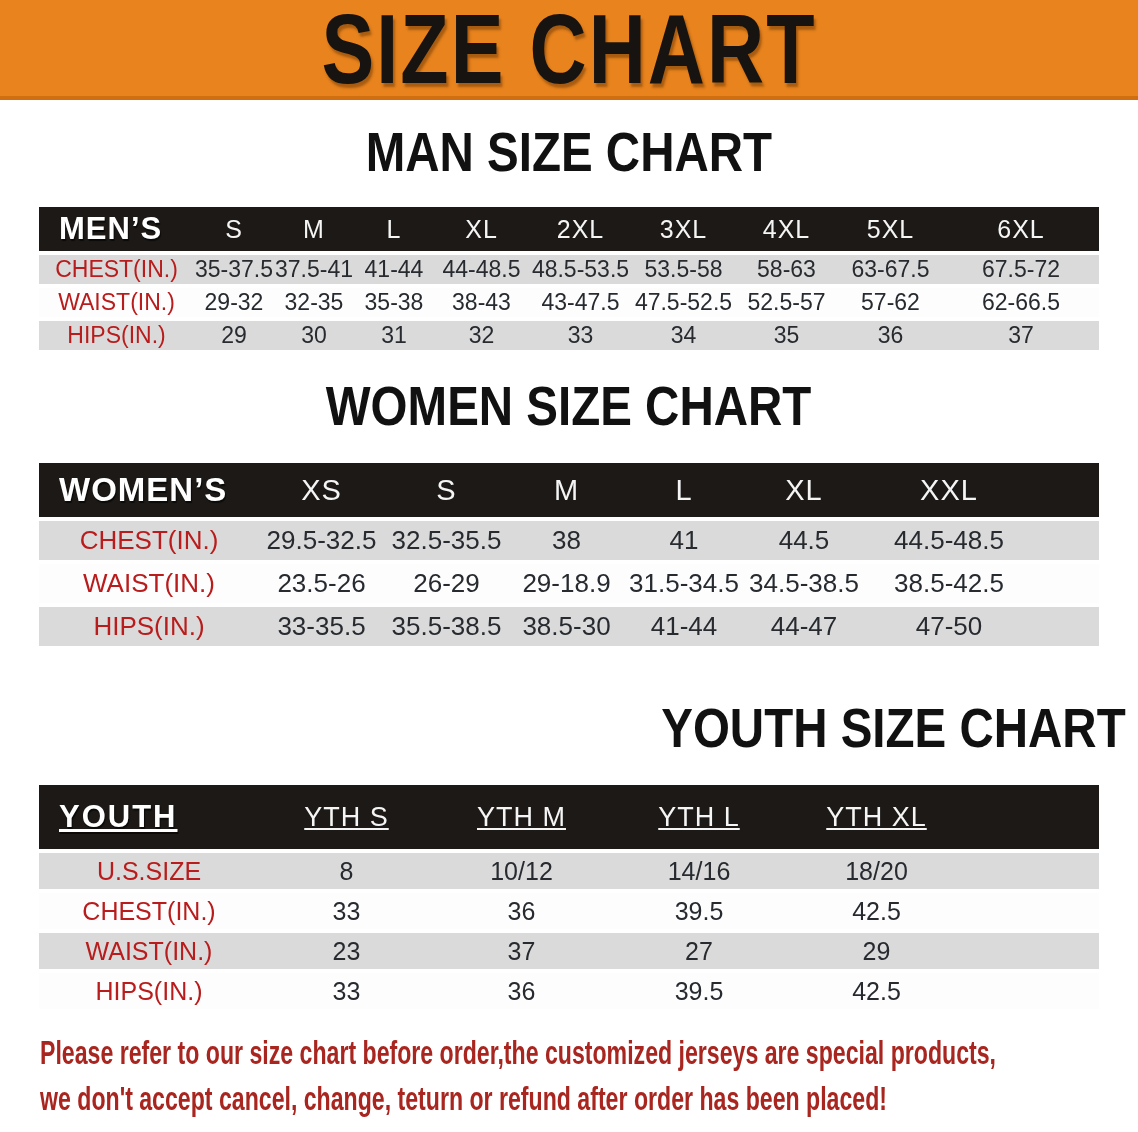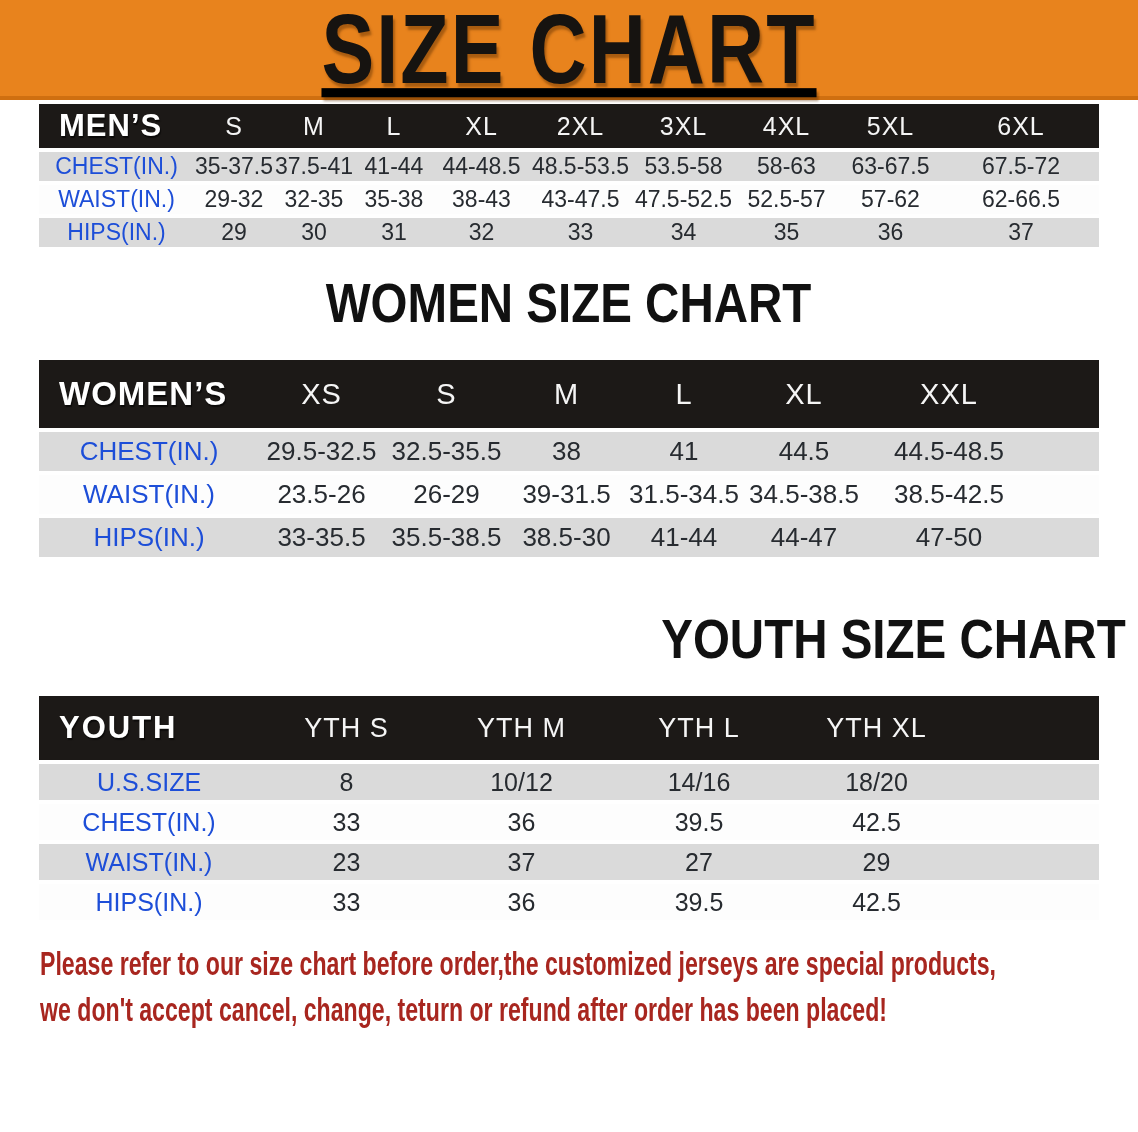--- a/index.html
+++ b/index.html
@@ -3,21 +3,21 @@
 <meta charset="utf-8">
 <style>
   html,body { margin:0; padding:0; }
   body {
     width:1138px; height:1132px; background:#ffffff; overflow:hidden;
     font-family:"Liberation Sans","DejaVu Sans",sans-serif;
   }
   
   .banner {
     height:96px; background:#e8831d; border-bottom:4px solid #cf6f10;
-    display:flex; align-items:center; justify-content:center;text-decoration:underline;
+    display:flex; align-items:center; justify-content:center;
   }
   .banner-title {
     display:inline-block; font-size:76px; font-weight:bold; color:#161310;
     letter-spacing:2px; white-space:nowrap; transform:scale(1.04,1.30);
     text-shadow:2px 3px 2px rgba(90,45,0,0.45);
   }
   
   .section-title { text-align:center; margin:0; line-height:56px; }
   .section-title > span {
     display:inline-block; font-size:50px; font-weight:bold; color:#111111;
@@ -34,50 +34,53 @@
   .size-table th, .size-table td {
     text-align:center; vertical-align:middle; padding:0; overflow:hidden; white-space:nowrap;
   }
   .size-table thead th { background:#1c1917; color:#f5f5f5; font-weight:normal; }
   .size-table .corner {
     text-align:left; padding-left:20px; font-weight:bold; color:#ffffff;
     letter-spacing:1px; text-shadow:1px 2px 1px rgba(0,0,0,0.6);margin-left:9px;
   }
   tr.g td { background:#dadada; }
   tr.w td { background:#fdfdfd; }
-  .rl { color:#1d4ed8; }
+  .rl { color:#b91c1c; }
   td  { color:#272b30; }
   
   .men thead th { height:44px; font-size:25px; letter-spacing:1px; }
   .men .corner  { font-size:31px; }
   .men tbody td { height:29px; font-size:23px; }
   
-  .women thead th { height:68px; font-size:29px; letter-spacing:1px; }
+  .women thead th { height:54px; font-size:29px; letter-spacing:1px; }
   .women .corner  { font-size:33px; }
   .women tbody td { height:39px; font-size:26px; }
   
-  .youth thead th { height:64px; font-size:27px; letter-spacing:1px; }
+  .youth thead th { height:64px; font-size:27px; letter-spacing:1px;text-decoration:underline; }
   .youth .corner  { font-size:31px; letter-spacing:2px; }
   .youth tbody td { height:36px; font-size:25px; }
   
   .disclaimer { margin:16px 0 0 40px; color:#a8261f; font-size:34px; line-height:1.36; font-weight:bold; }
   .disclaimer .line { white-space:nowrap; }
   .disclaimer .line > span {
     display:inline-block; transform:scaleX(0.68); transform-origin:0 50%; white-space:nowrap;
   }
 </style>
 </head>
 <body>
 
 <header class="banner">
   <span class="banner-title">SIZE CHART</span>
 </header>
 
 <main>
 
+  <h2 class="section-title gap-man">
+    <span>MAN SIZE CHART</span>
+  </h2>
   <table class="size-table men">
     <colgroup>
       <col style="width:155px">
         <col style="width:80px">
         <col style="width:80px">
         <col style="width:80px">
       <col style="width:95px">
         <col style="width:103px">
         <col style="width:103px">
         <col style="width:103px">
@@ -172,21 +175,21 @@
         <td>38</td>
         <td>41</td>
         <td>44.5</td>
         <td>44.5-48.5</td>
         <td></td>
       </tr>
       <tr class="w">
         <td class="rl">WAIST(IN.)</td>
         <td>23.5-26</td>
         <td>26-29</td>
-        <td>39-31.5</td>
+        <td>29-18.9</td>
         <td>31.5-34.5</td>
         <td>34.5-38.5</td>
         <td>38.5-42.5</td>
         <td></td>
       </tr>
       <tr class="g">
         <td class="rl">HIPS(IN.)</td>
         <td>33-35.5</td>
         <td>35.5-38.5</td>
         <td>38.5-30</td>

